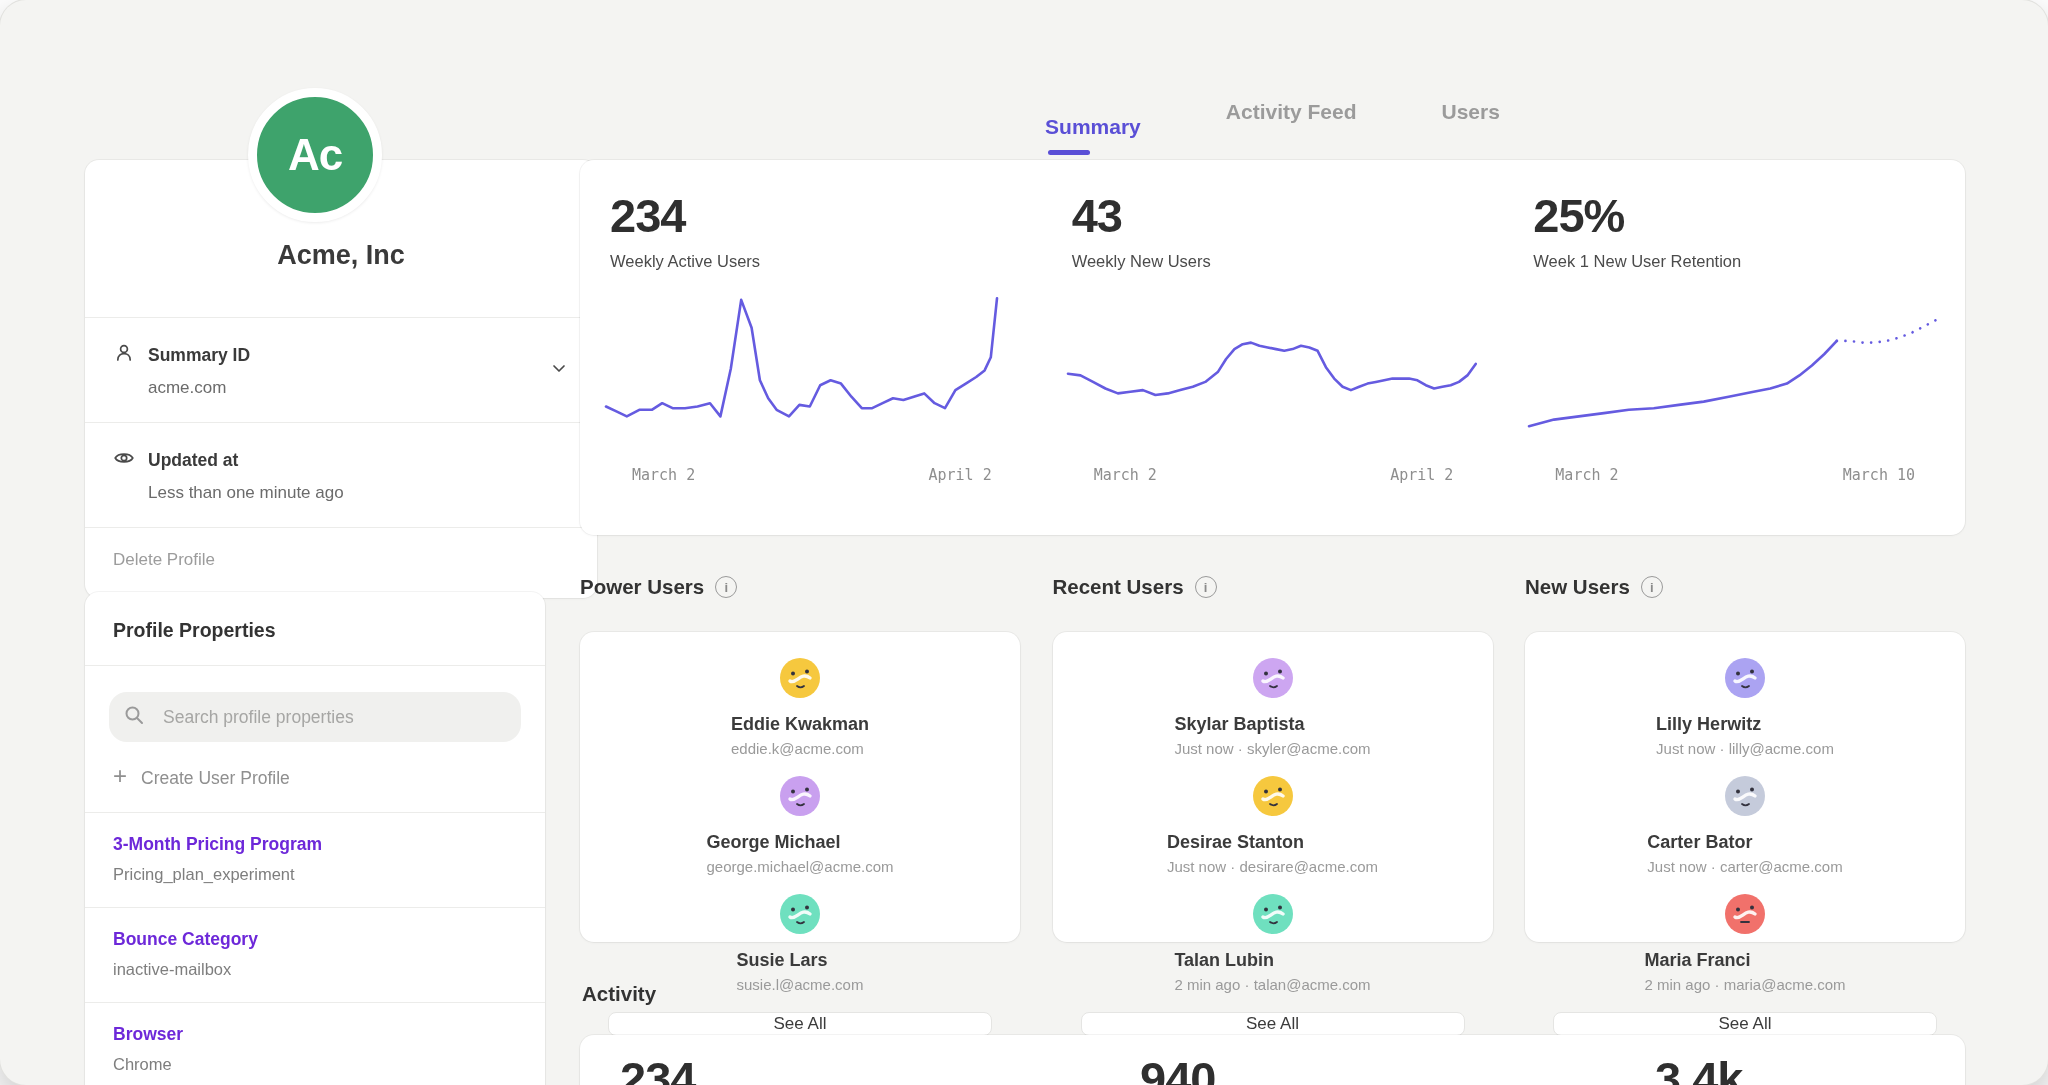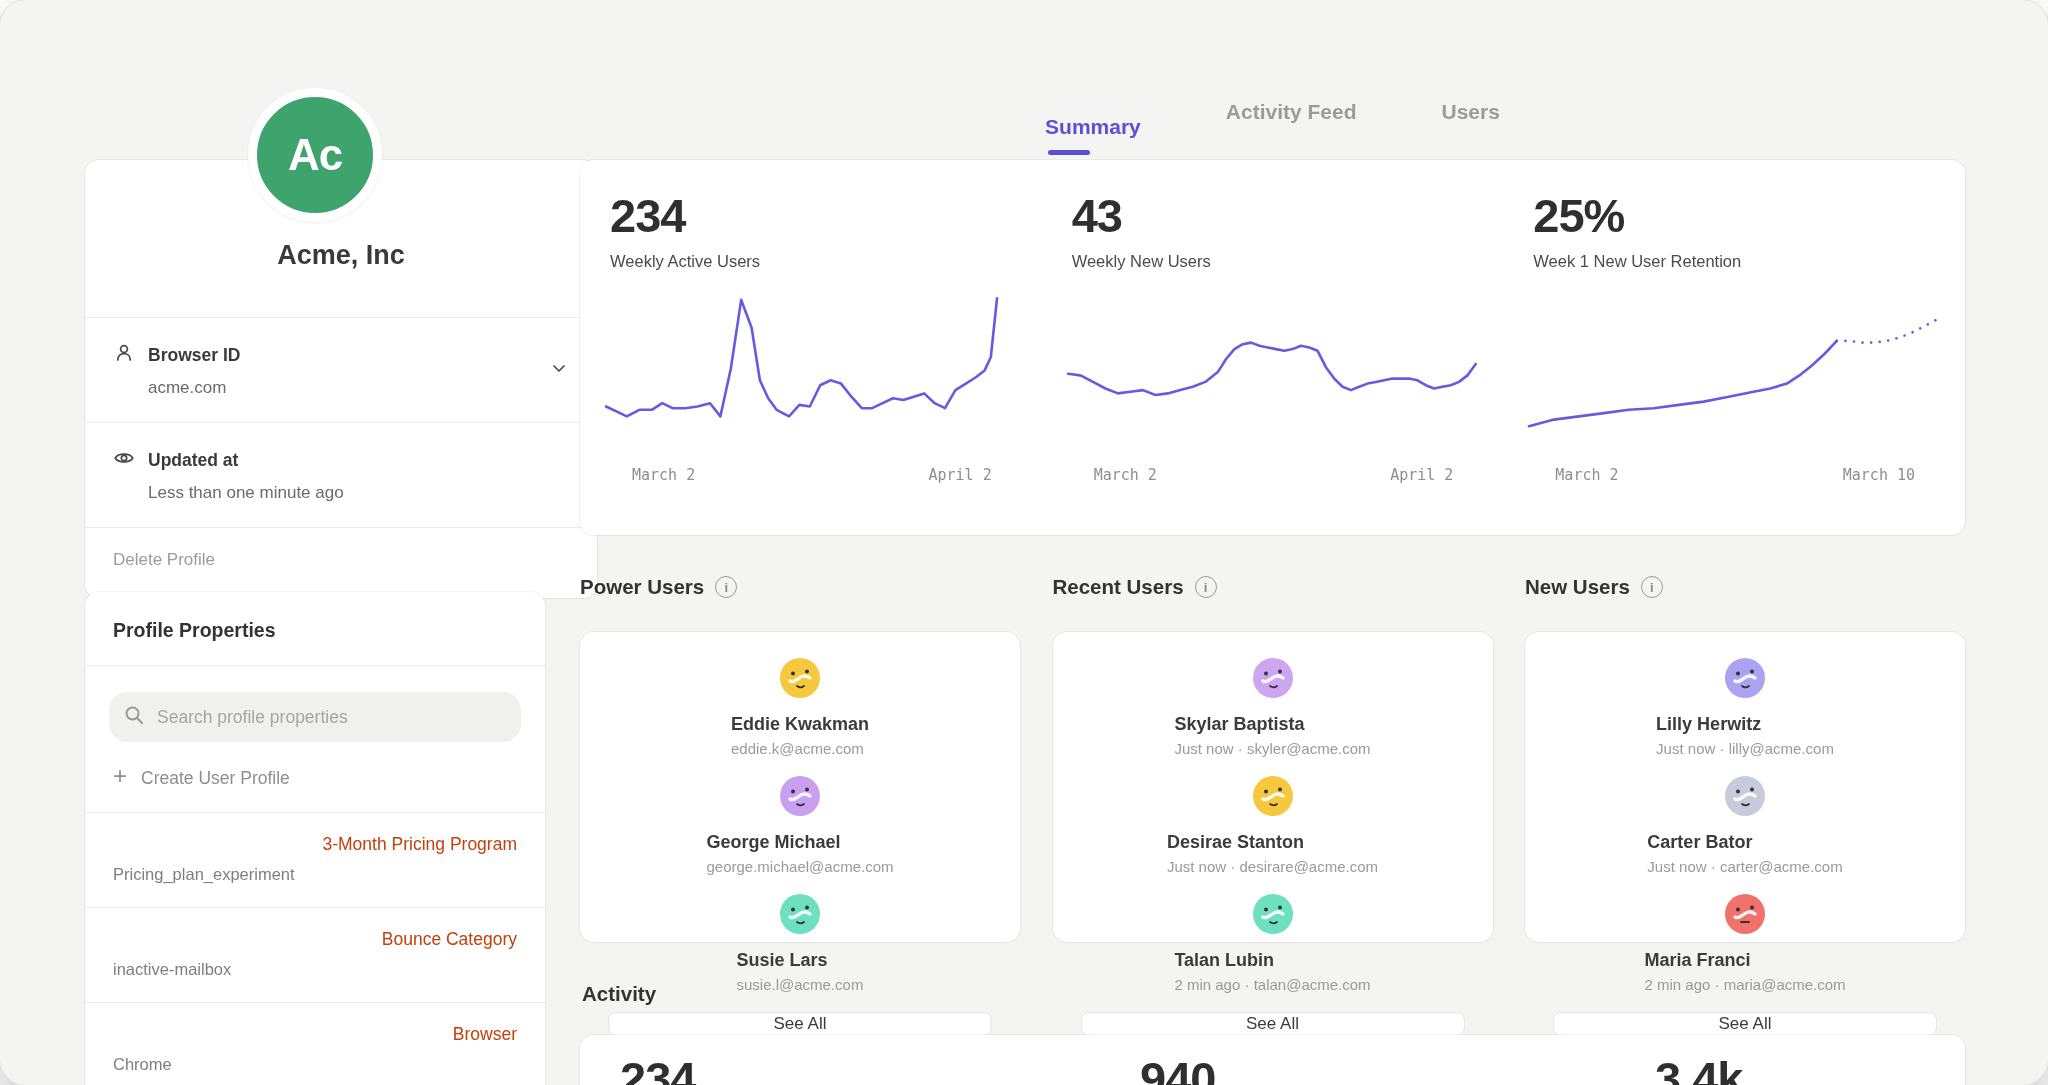--- a/index.html
+++ b/index.html
@@ -32,31 +32,31 @@
   .field-head { display:flex; align-items:center; gap:13px; font-size:17.5px; font-weight:700; color:#3A3A3A; }
   .field-head svg { flex:0 0 auto; }
   .field-value { margin:9px 0 0 35px; font-size:17px; color:#6B6B6B; }
   .chevron { position:absolute; right:26px; top:50%; transform:translateY(-50%); cursor:pointer; }
   .delete-row { padding:22px 28px 28px; font-size:17px; color:#9C9C9C; cursor:pointer; }
 
   .props-card { position:absolute; left:85px; top:592px; width:460px; padding-bottom:26px; }
   .props-title { padding:27px 28px 23px; font-size:19.5px; font-weight:700; color:#333; }
   .search-box {
     margin:26px 24px 0; height:50px; background:#F0F0EE; border-radius:18px;
-    display:flex; align-items:center; padding:0 14px; gap:10px;
+    display:flex; align-items:center; padding:0 14px; gap:16px;
   }
   .search-box input {
     flex:1; border:none; outline:none; background:transparent;
     font-family:"Liberation Sans",sans-serif; font-size:17.5px; color:#4a4a4a;
   }
   .search-box input::placeholder { color:#A6A6A4; }
   .create-row { margin:25px 28px 23px; display:flex; align-items:center; gap:14px; font-size:17.5px; color:#8F8F8F; cursor:pointer; }
   .plus-icon::before { content:"+"; font-size:24px; line-height:18px; color:#8F8F8F; font-weight:400; }
   .prop-item { padding:21px 28px 23px; }
-  .prop-name { font-size:17.5px; font-weight:400; color:#c2410c;text-align:right; }
+  .prop-name { font-size:17.5px; font-weight:700; color:#6d28d9; }
   .prop-value { margin-top:10px; font-size:16.5px; color:#7E7E7E; }
 
   
   .tabs { position:absolute; left:580px; top:100px; width:1385px; display:flex; justify-content:center; gap:85px; }
   .tab { font-size:21px; font-weight:600; color:#9B9B9B; cursor:pointer; }
   .tab .underline { display:none; }
   .tab.active { color:var(--accent,#5A4FD6);margin-top:15px; }
   .tab.active .underline { display:block; width:42px; height:5px; border-radius:3px; background:var(--accent,#5A4FD6); margin:11px 0 0 3px; }
 
   
@@ -109,21 +109,21 @@
     <div class="divider"></div>
 
     <div class="field-row">
       <div class="field-head">
         <span>
           <svg width="22" height="22" viewBox="0 0 22 22">
               <circle class="icon-stroke" cx="11" cy="7" r="3.4"></circle>
               <path class="icon-stroke" d="M4.8 18 c0-4.4 3-6.3 6.2-6.3 s6.2 1.9 6.2 6.3"></path>
             </svg>
         </span>
-        <span>Browser ID</span>
+        <span>Summary ID</span>
       </div>
       <div class="field-value">acme.com</div>
       <span class="chevron">
         <svg width="24" height="24" viewBox="0 0 24 24">
             <path class="icon-stroke" d="M7 10 l5 5 l5 -5"></path>
           </svg>
       </span>
     </div>
     <div class="divider"></div>
 

